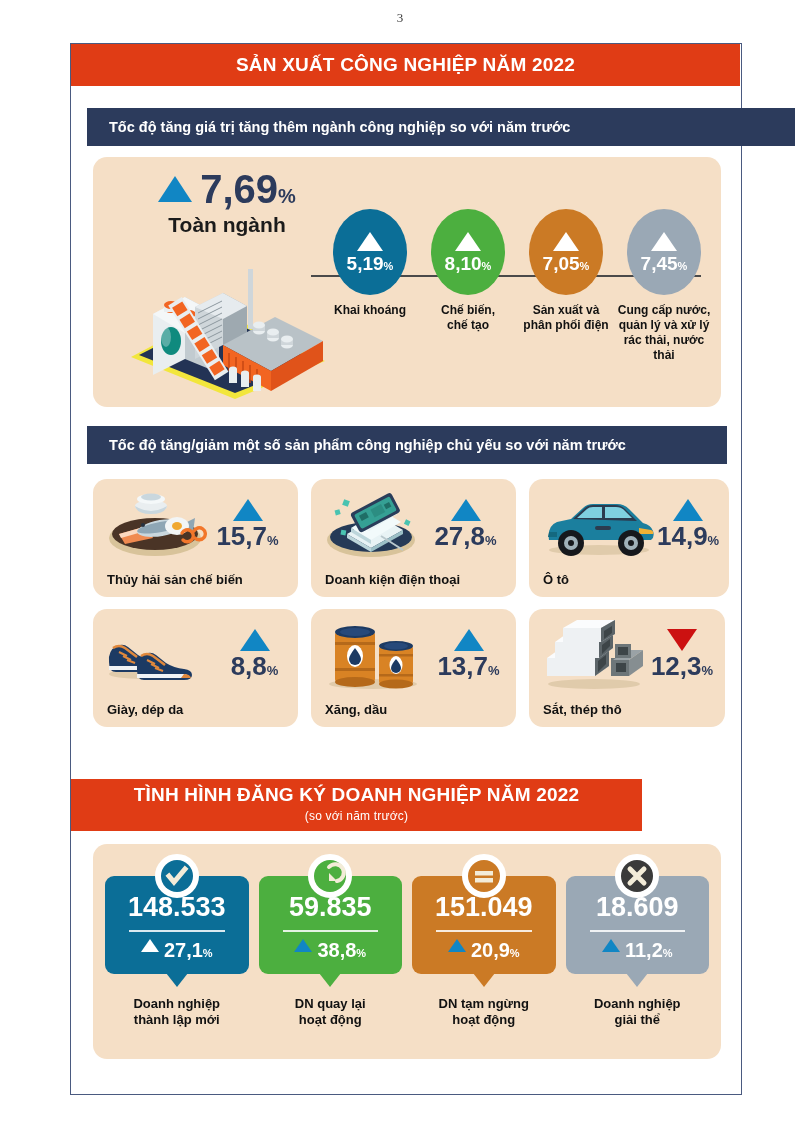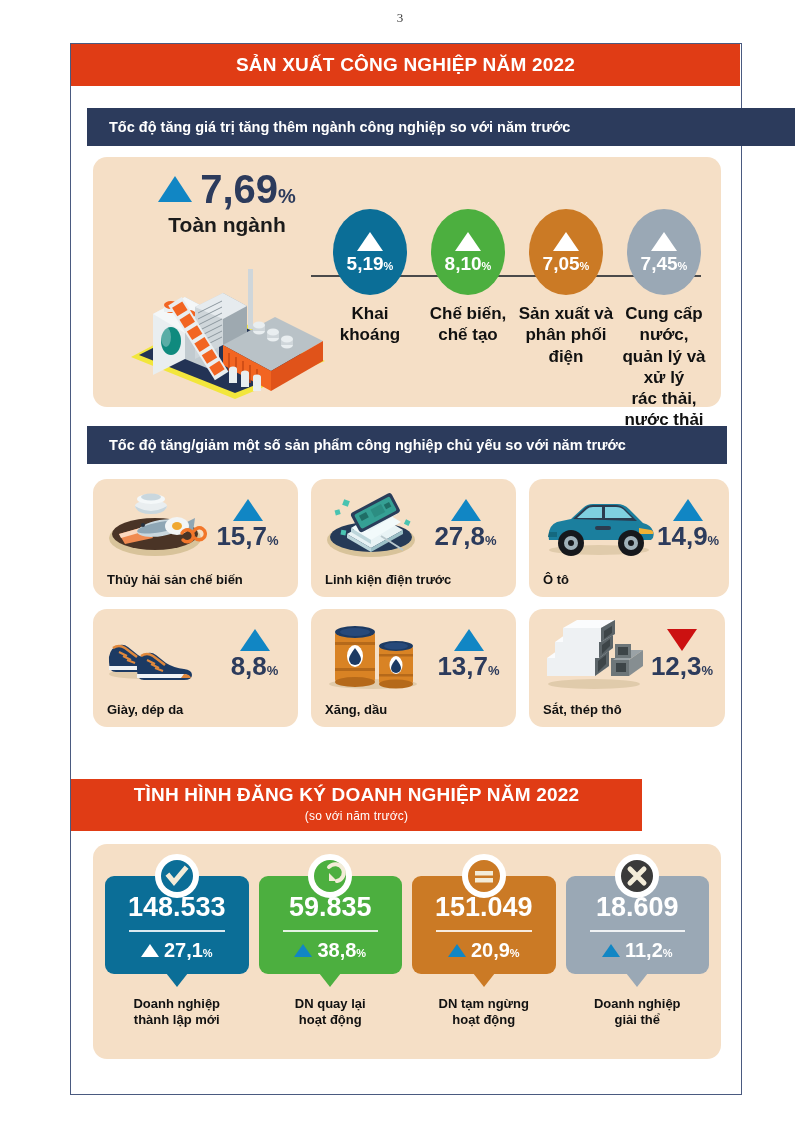--- a/index.html
+++ b/index.html
@@ -86,21 +86,21 @@
   }
   .circ .ctri {
     width: 0; height: 0;
     border-left: 13px solid transparent; border-right: 13px solid transparent;
     border-bottom: 19px solid #ffffff;
     margin-bottom: 3px;
   }
   .circ .cval { color: #fff; font-size: 19px; font-weight: bold; line-height: 1; }
   .circ .cval sub { font-size: 11px; vertical-align: baseline; }
   .circ-lbl {
-    margin-top: 8px; font-size: 17px; font-weight: bold; color: #111;
+    margin-top: 8px; font-size: 12px; font-weight: bold; color: #111;
     line-height: 1.25; white-space: pre-line;
   }
 
   
   .s2head { position: absolute; left: 16px; top: 382px; width: 640px; height: 38px; }
   .tiles { position: absolute; left: 22px; top: 435px; width: 632px; }
   .tilerow { display: flex; gap: 13px; margin-bottom: 12px; }
   .tile {
     background: #f5dfc6; border-radius: 14px;
     height: 118px; position: relative; flex: 1;
@@ -129,21 +129,21 @@
   
   .s3head { position: absolute; left: 0px; top: 735px; width: 571px; height: 52px; padding-top: 5px; }
   .s3panel { position: absolute; left: 22px; top: 800px; width: 628px; height: 215px; }
   .cards { display: flex; padding: 32px 12px 0 12px; gap: 10px; }
   .cardwrap { flex: 1; text-align: center; position: relative; }
   .card {
     border-radius: 9px; padding: 18px 6px 12px 6px; position: relative;
   }
   .card .num { color: #fff; font-size: 27px; font-weight: bold; line-height: 1; }
   .card .rule { height: 2px; background: rgba(255,255,255,.85); margin: 9px 18px 7px 18px; }
-  .card .chg { display: flex; align-items: center; justify-content: center; gap: 5px; }
+  .card .chg { display: flex; align-items: flex-start; justify-content: center; gap: 5px; }
   .card .ctri2 {
     width: 0; height: 0;
     border-left: 9px solid transparent; border-right: 9px solid transparent;
     border-bottom: 13px solid #ffffff;
   }
   .card .ctri2.blue { border-bottom-color: #1186c4; }
   .card .cnum { color: #fff; font-size: 20px; font-weight: bold; }
   .card .cnum sub { font-size: 11px; vertical-align: baseline; }
   .card .tail {
     position: absolute; left: 50%; bottom: -13px; transform: translateX(-50%);
@@ -406,21 +406,21 @@
                 <line x1="60" y1="48" x2="82" y2="62" stroke="#b9c8cd" stroke-width="2"></line>
               </svg>
             </div>
             <div class="figure">
               <div class="ftri-up"></div>
               <div class="fval">
                 <span>27,8</span><sub>%</sub>
               </div>
             </div>
           </div>
-          <div class="tlbl">Linh kiện điện trước</div>
+          <div class="tlbl">Doanh kiện điện thoại</div>
         </div>
 
         <div class="tile">
           <div class="content">
             <div class="art" style="width:118px">
               <svg viewBox="0 0 118 74" width="118" height="74">
                 <ellipse cx="60" cy="62" rx="50" ry="5" fill="#e0cbab"></ellipse>
                 <path d="M10 52 q-2 -14 8 -18 l14 -3 l12 -11 q4 -4 10 -4 l24 0 q7 0 12 5 l14 14 q8 2 10 8 q2 6 -2 9 l-94 0 q-7 0 -8 0z" fill="#1b7f9e"></path>
                 <path d="M34 31 l12 -11 q3 -3 8 -3 l22 0 q6 0 10 4 l12 12 z" fill="#2b3b4f"></path>
                 <path d="M38 30 l10 -9 q2 -2 6 -2 l9 0 l0 11 z" fill="#7fd0e0"></path>

